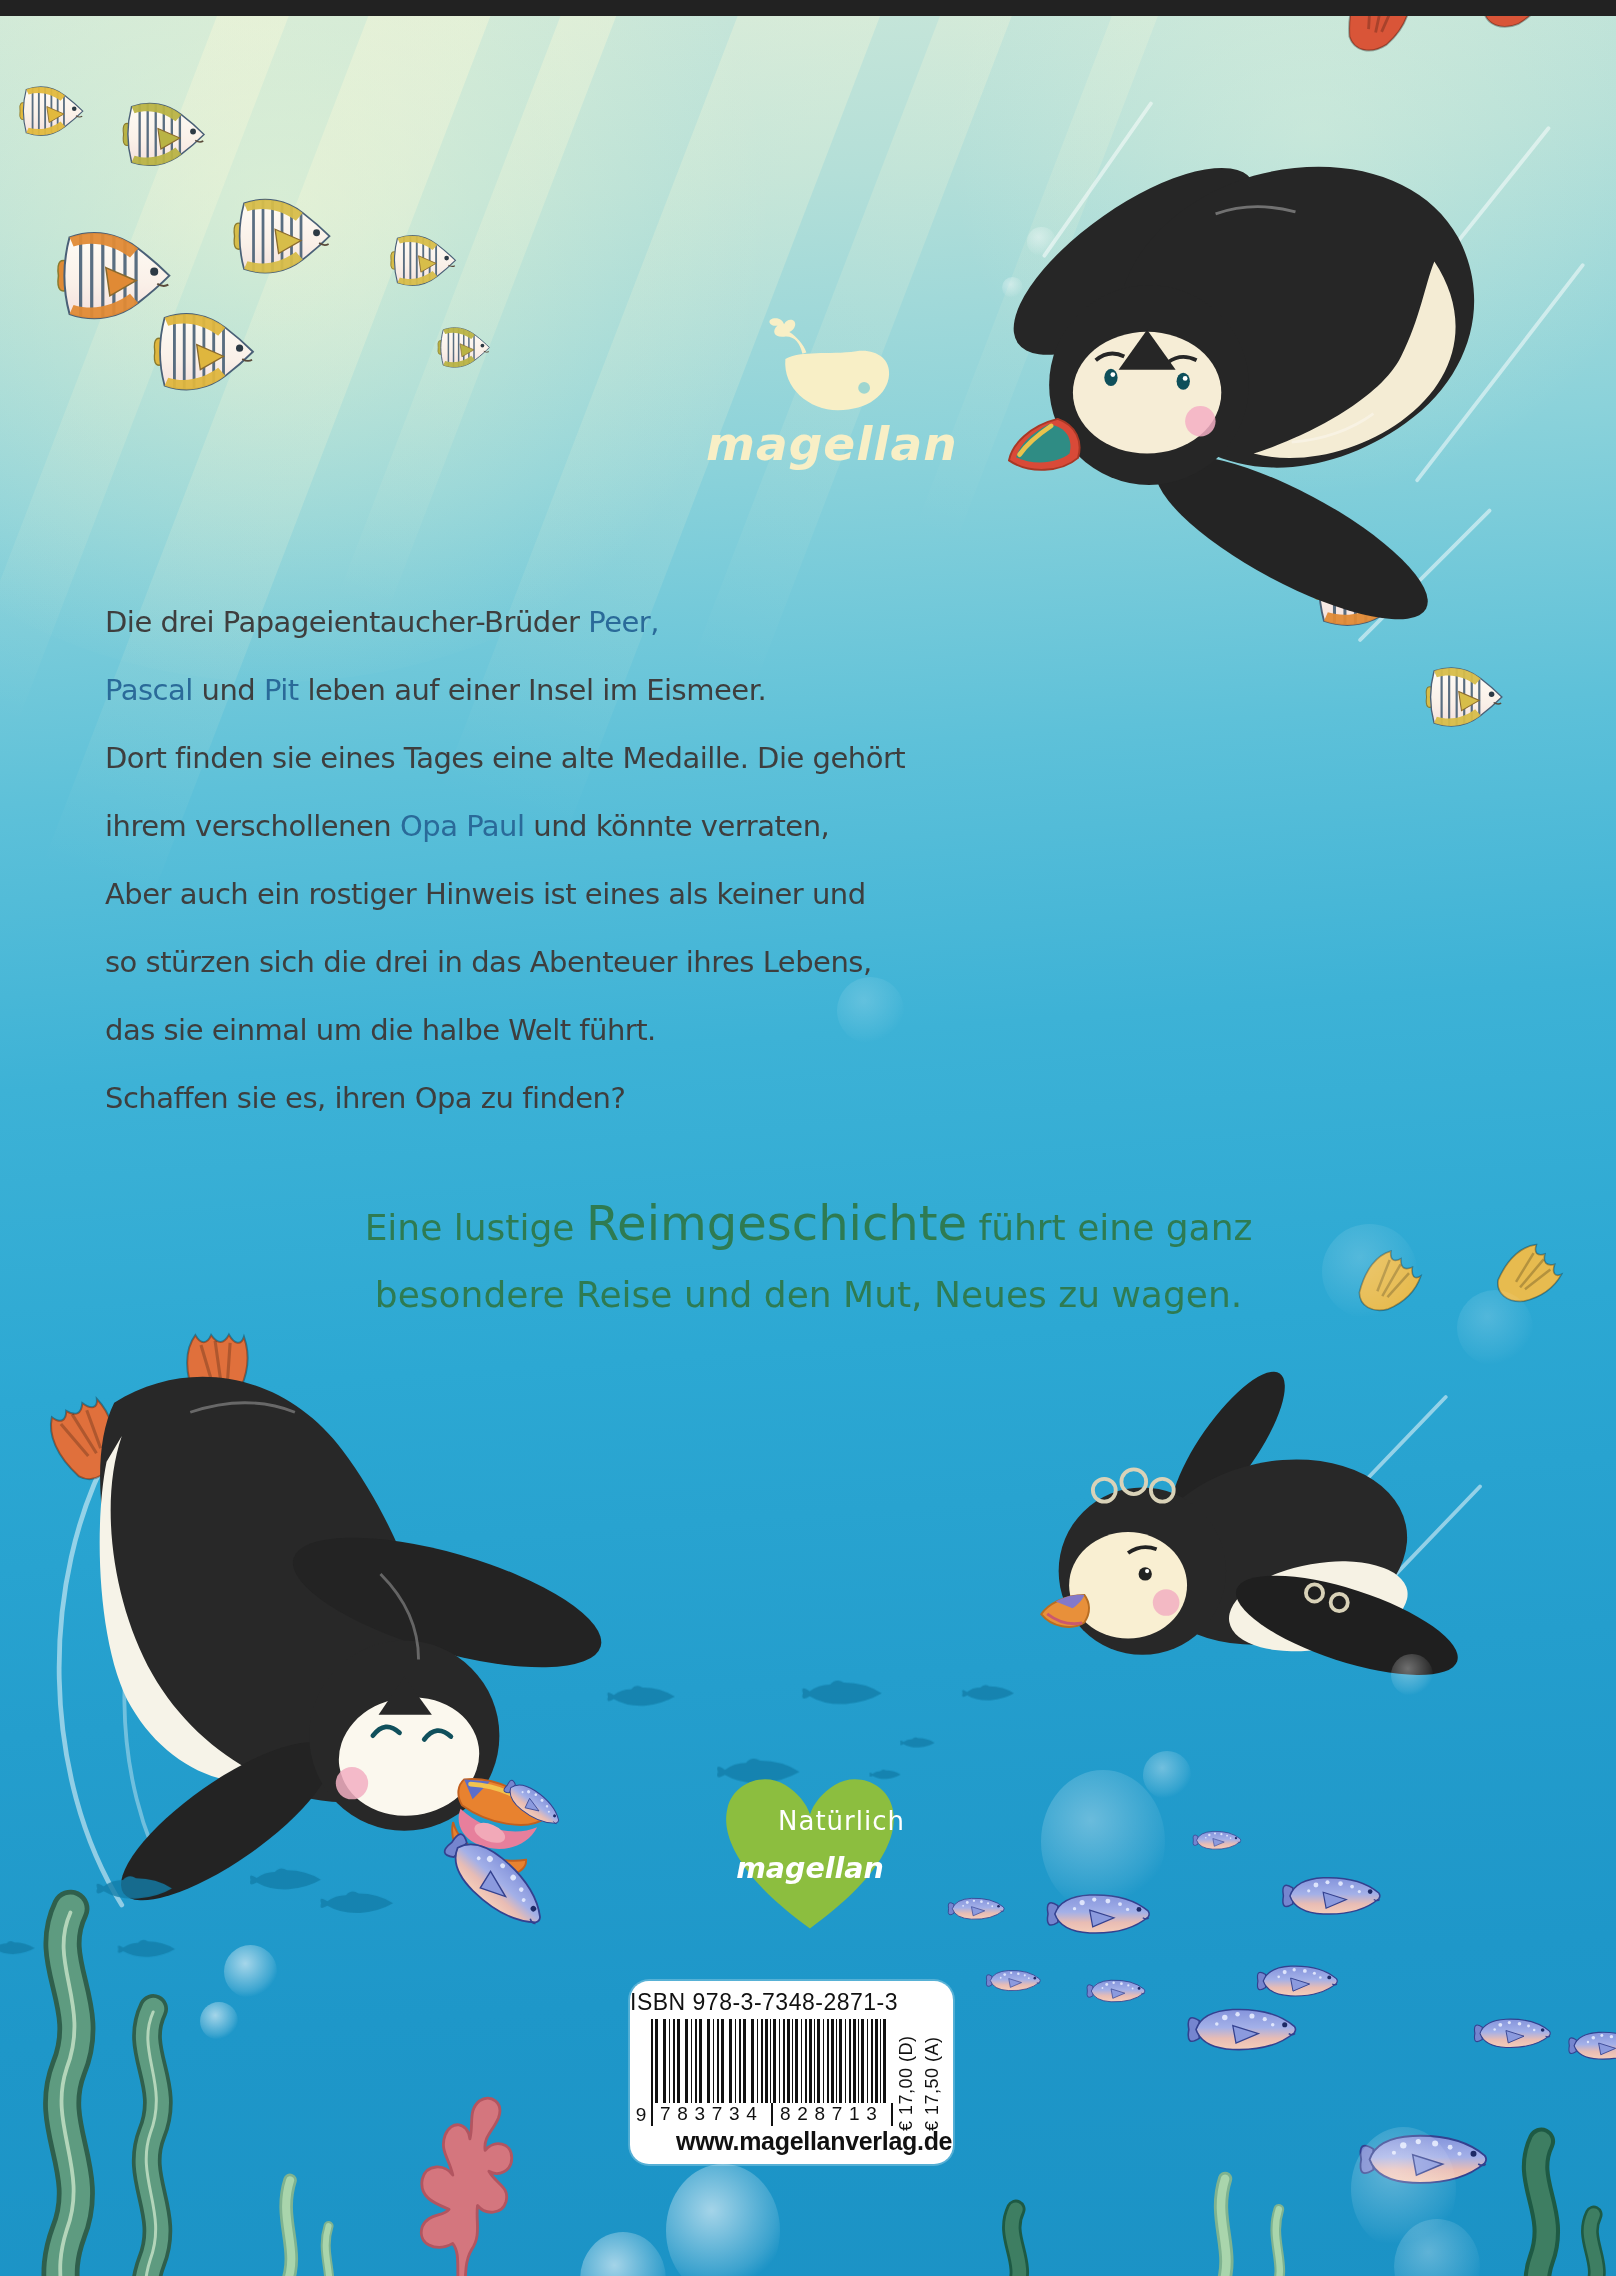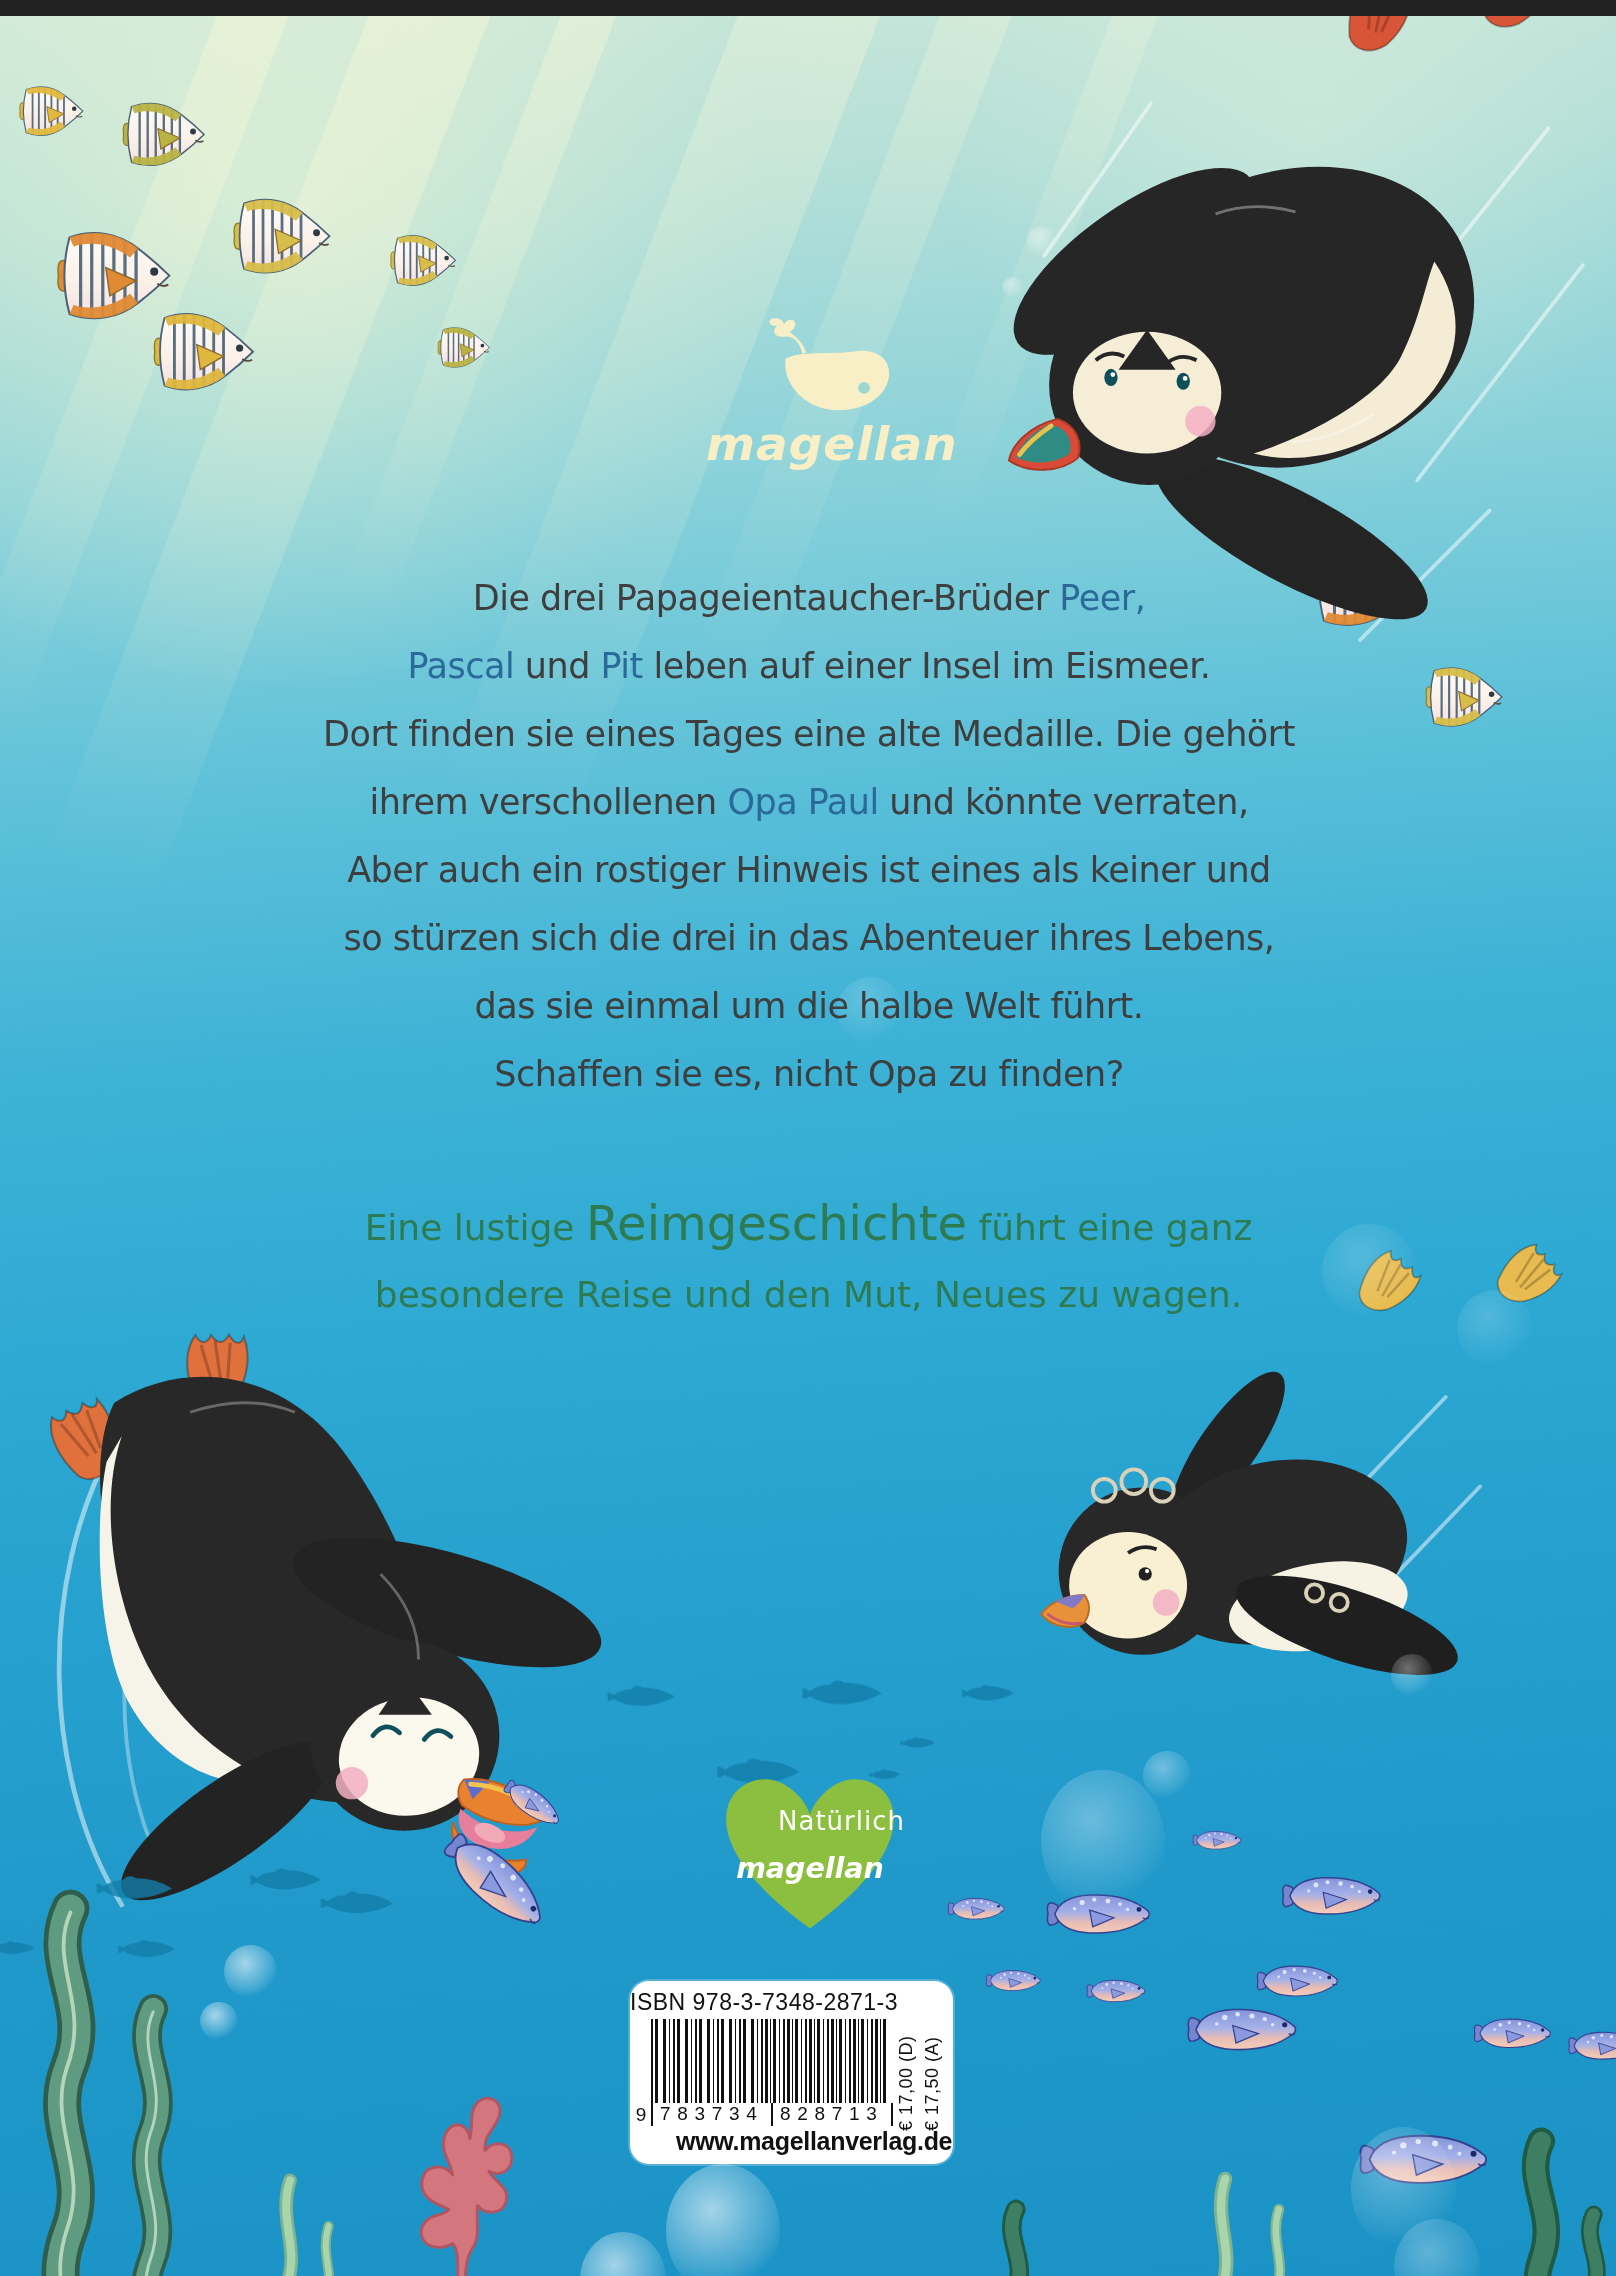--- a/index.html
+++ b/index.html
@@ -25,22 +25,22 @@
     background:radial-gradient(circle at 40% 35%,rgba(255,255,255,.6),rgba(255,255,255,.14) 58%,rgba(255,255,255,0) 72%);}
   .scene{position:absolute;left:0;top:0;width:1617px;height:2277px;}
 
   
   .logo{position:absolute;left:706px;top:301px;width:247px;text-align:center;}
   .logo svg{display:block;margin:0 auto;}
   .logo .wordmark{margin-top:-5.7px;font-size:47px;font-weight:bold;font-style:italic;
     color:#F8EFC6;letter-spacing:1px;}
 
   
-  .blurb{position:absolute;left:105px;top:548px;width:1408px;text-align:center;
-    font-size:35px;letter-spacing:-0.5px;}
+  .blurb{position:absolute;left:105px;top:572px;width:1408px;
+    font-size:29px;letter-spacing:-0.5px;}
   .blurb .line{height:68px;line-height:68px;}
   .tagline{position:absolute;left:152px;top:1172px;width:1313px;text-align:center;font-size:36px;}
   .tagline .line{height:71px;line-height:71px;}
   .seg{white-space:pre-wrap;}
   .seg.dark{color:#3e3e3e;}
   .seg.blue{color:#2a6a99;}
   .seg.green{color:#2e7b52;}
   .seg.green-big{color:#2e7b52;font-size:48px;}
 
   
@@ -331,21 +331,21 @@
   </div>
 
   <div class="blurb" id="blurb">
       <div class="line"><span class="seg dark">Die drei Papageientaucher-Brüder </span><span class="seg blue">Peer,</span></div>
       <div class="line"><span class="seg blue">Pascal</span><span class="seg dark"> und </span><span class="seg blue">Pit</span><span class="seg dark"> leben auf einer Insel im Eismeer.</span></div>
       <div class="line"><span class="seg dark">Dort finden sie eines Tages eine alte Medaille. Die gehört</span></div>
       <div class="line"><span class="seg dark">ihrem verschollenen </span><span class="seg blue">Opa Paul</span><span class="seg dark"> und könnte verraten,</span></div>
       <div class="line"><span class="seg dark">Aber auch ein rostiger Hinweis ist eines als keiner und</span></div>
       <div class="line"><span class="seg dark">so stürzen sich die drei in das Abenteuer ihres Lebens,</span></div>
       <div class="line"><span class="seg dark">das sie einmal um die halbe Welt führt.</span></div>
-      <div class="line"><span class="seg dark">Schaffen sie es, nicht Opa zu finden?</span></div>
+      <div class="line"><span class="seg dark">Schaffen sie es, ihren Opa zu finden?</span></div>
     </div>
   <div class="tagline" id="tagline">
       <div class="line"><span class="seg green">Eine lustige </span><span class="seg green-big">Reimgeschichte</span><span class="seg green"> führt eine ganz</span></div>
       <div class="line"><span class="seg green">besondere Reise und den Mut, Neues zu wagen.</span></div>
     </div>
 
   <div class="badge">
     <svg width="190" height="173" viewBox="0 0 200 180">
       <path d="M100,172 C28,120 6,76 13,46 C19,18 52,7 74,21 C87,29 96,40 100,52 C104,40 113,29 126,21 C148,7 181,18 187,46 C194,76 172,120 100,172 Z" fill="#8CBE3F"></path>
     </svg>

